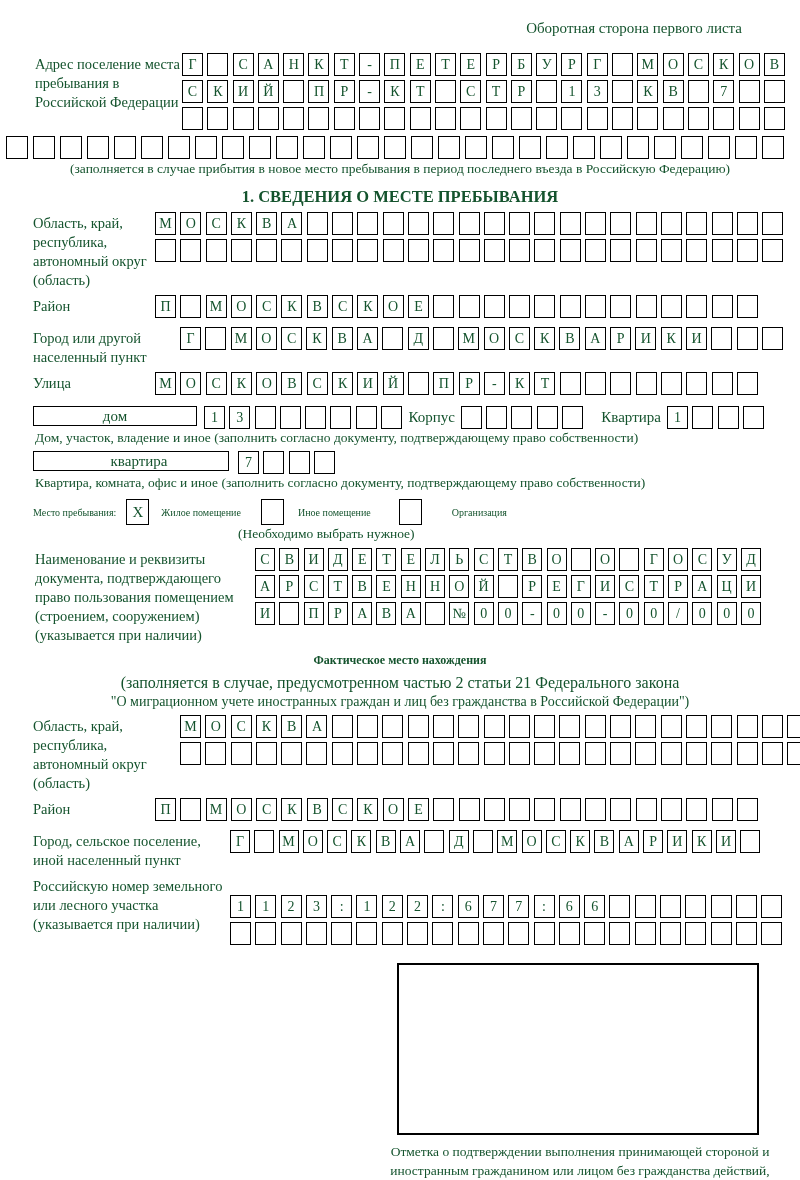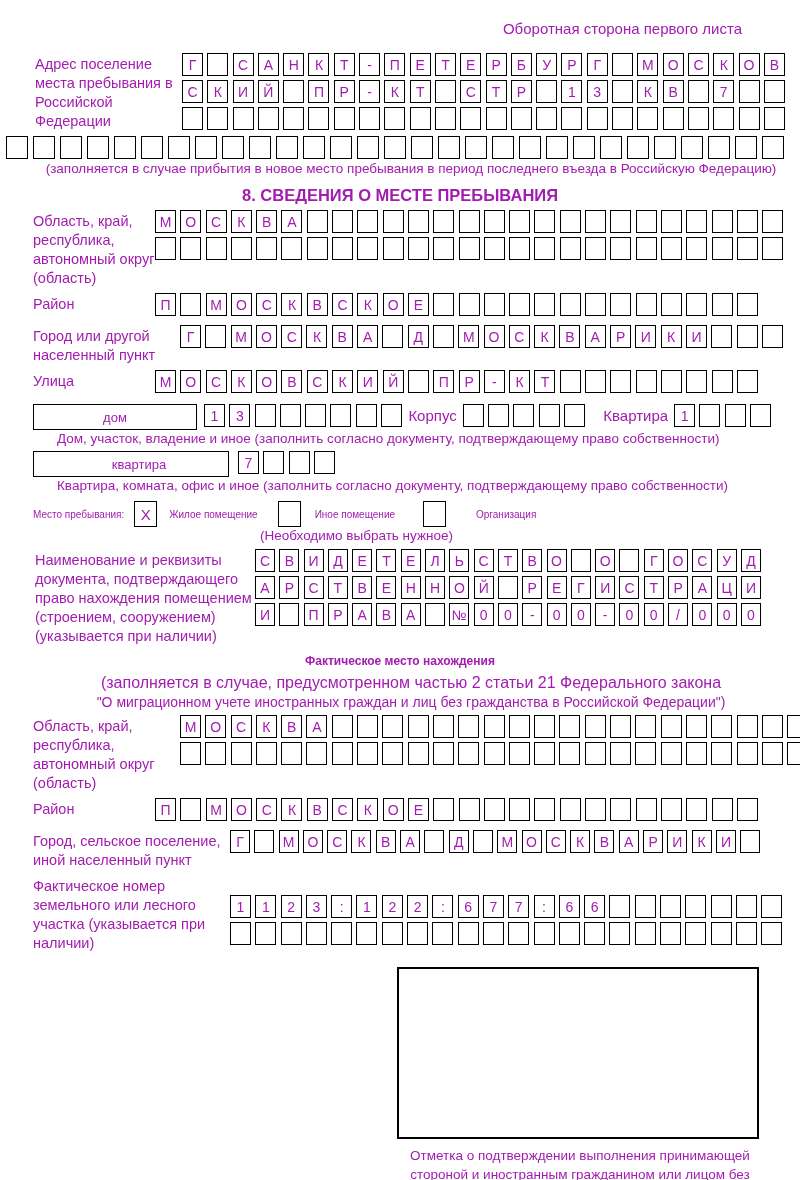--- a/index.html
+++ b/index.html
@@ -1,44 +1,44 @@
 <!DOCTYPE html>
 <html><head>
 <meta charset="utf-8">
 <style>
   * { box-sizing: border-box; }
   html,body { margin:0; padding:0; background:#fff; }
   .page {
     width:800px; height:1180px; position:relative; overflow:hidden;
-    background:#fff; color:#a21caf;
-    font-family:Liberation Sans, sans-serif;
+    background:#fff; color:#14532d;
+    font-family:Liberation Serif, serif;
   }
   .hdr-note { margin:20px 58px 0 0; text-align:right; font-size:15px; }
 
   
   .cellrow { display:flex; margin-bottom:4px; }
   .cell {
     flex:0 0 auto; width:21px; height:23px; border:1.6px solid #000;
     margin-right:4.3px; display:flex; align-items:center; justify-content:center;
     font-size:14px; line-height:1; background:#fff;
   }
   .cellrow.narrow .cell { width:20px; margin-right:4.3px; }
   .cellrow.wide .cell { width:22px; margin-right:5px; border-width:1.8px; }
 
   .fieldrow { display:flex; align-items:flex-start; margin-left:33px; margin-top:5px; }
   .flabel { flex:0 0 auto; font-size:14.5px; line-height:19px; padding-top:2px; }
   .w122 { width:122px; } .w147 { width:147px; } .w197 { width:197px; } .w220 { width:220px; }
 
-  .caption { font-size:13.5px; margin:1px 0 0 35px;padding-left:22px; }
+  .caption { font-size:13.5px; margin:1px 0 0 35px; }
   .caption.center { margin:2px 0 0 0; text-align:center; }
   .sec-title { text-align:center; font-weight:bold; font-size:16.5px; margin-top:10px; }
 
   .widebox {
-    flex:0 0 auto; height:26px; border:1.8px solid #000;
-    display:flex; align-items:center; justify-content:center; font-size:13px;text-align:center;
+    flex:0 0 auto; height:20px; border:1.8px solid #000;
+    display:flex; align-items:center; justify-content:center; font-size:15px;text-align:center;
   }
   .inline-lbl { font-size:15px; padding:3px 6px 0 2px; flex:0 0 auto; }
 
   .chkbox {
     flex:0 0 auto; width:23px; height:26px; border:1.8px solid #000;
     display:flex; align-items:center; justify-content:center; font-size:15px;
   }
   .stayrow { display:flex; align-items:center; margin:8px 0 0 33px; }
   .stayrow .txt { font-size:10px; }
 
@@ -162,21 +162,21 @@
       <span class="cell"></span>
       <span class="cell"></span>
       <span class="cell"></span>
       <span class="cell"></span>
       <span class="cell"></span>
       <span class="cell"></span>
       <span class="cell"></span>
     </div>
   <div class="caption center">(заполняется в случае прибытия в новое место пребывания в период последнего въезда в Российскую Федерацию)</div>
 
-  <div class="sec-title">8. СВЕДЕНИЯ О МЕСТЕ ПРЕБЫВАНИЯ</div>
+  <div class="sec-title">1. СВЕДЕНИЯ О МЕСТЕ ПРЕБЫВАНИЯ</div>
 
   <div class="fieldrow">
     <div class="flabel w122">Область, край, республика, автономный округ (область)</div>
     <div>
       <div class="cellrow">
           <span class="cell">М</span>
           <span class="cell">О</span>
           <span class="cell">С</span>
           <span class="cell">К</span>
           <span class="cell">В</span>
@@ -367,21 +367,21 @@
     <span class="chkbox">X</span>
     <span class="txt" style="margin:0 20px 0 12px;">Жилое помещение</span>
     <span class="chkbox"></span>
     <span class="txt" style="margin:0 28px 0 14px;">Иное помещение</span>
     <span class="chkbox"></span>
     <span class="txt" style="margin-left:30px;">Организация</span>
   </div>
   <div class="caption" style="margin-left:238px;">(Необходимо выбрать нужное)</div>
 
   <div class="fieldrow" style="margin-left:35px; margin-top:6px;">
-    <div class="flabel w220">Наименование и реквизиты документа, подтверждающего право нахождения помещением (строением, сооружением) (указывается при наличии)</div>
+    <div class="flabel w220">Наименование и реквизиты документа, подтверждающего право пользования помещением (строением, сооружением) (указывается при наличии)</div>
     <div>
       <div class="cellrow narrow">
           <span class="cell">С</span>
           <span class="cell">В</span>
           <span class="cell">И</span>
           <span class="cell">Д</span>
           <span class="cell">Е</span>
           <span class="cell">Т</span>
           <span class="cell">Е</span>
           <span class="cell">Л</span>
@@ -564,21 +564,21 @@
         <span class="cell">А</span>
         <span class="cell">Р</span>
         <span class="cell">И</span>
         <span class="cell">К</span>
         <span class="cell">И</span>
         <span class="cell"></span>
       </div>
   </div>
 
   <div class="fieldrow">
-    <div class="flabel w197">Фактическое номер земельного или лесного участка (указывается при наличии)</div>
+    <div class="flabel w197">Российскую номер земельного или лесного участка (указывается при наличии)</div>
     <div style="padding-top:20px;">
       <div class="cellrow">
           <span class="cell">1</span>
           <span class="cell">1</span>
           <span class="cell">2</span>
           <span class="cell">3</span>
           <span class="cell">:</span>
           <span class="cell">1</span>
           <span class="cell">2</span>
           <span class="cell">2</span>

